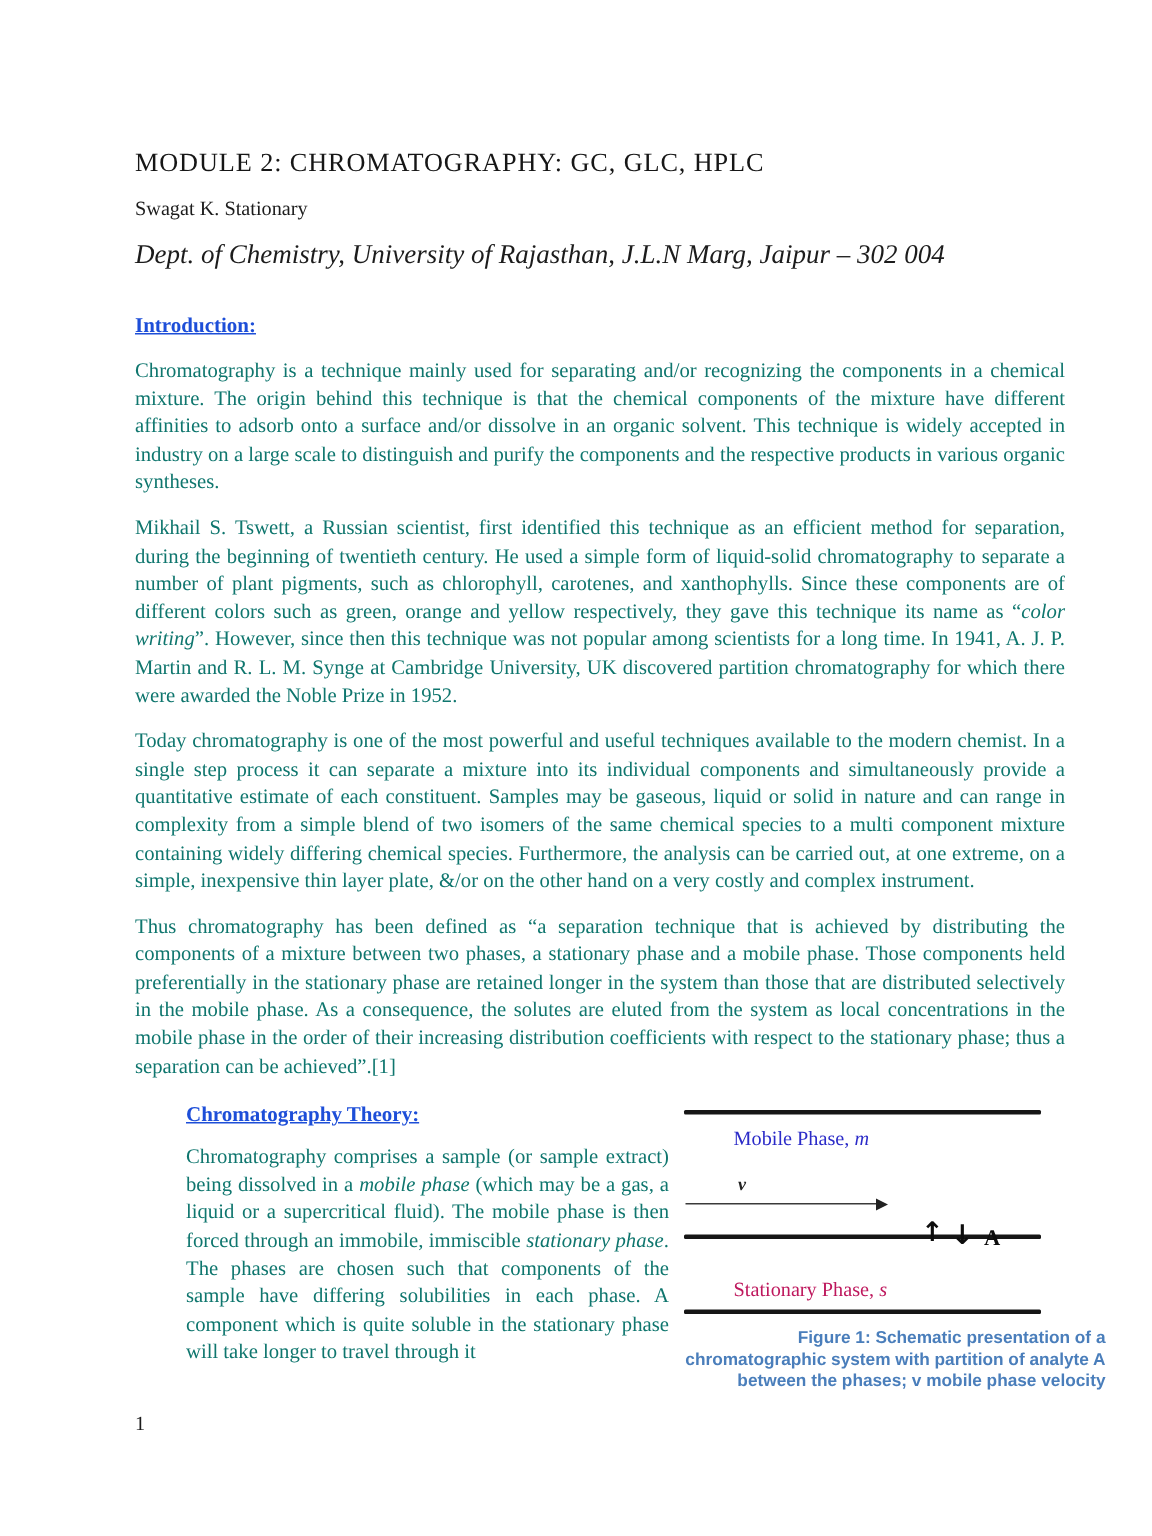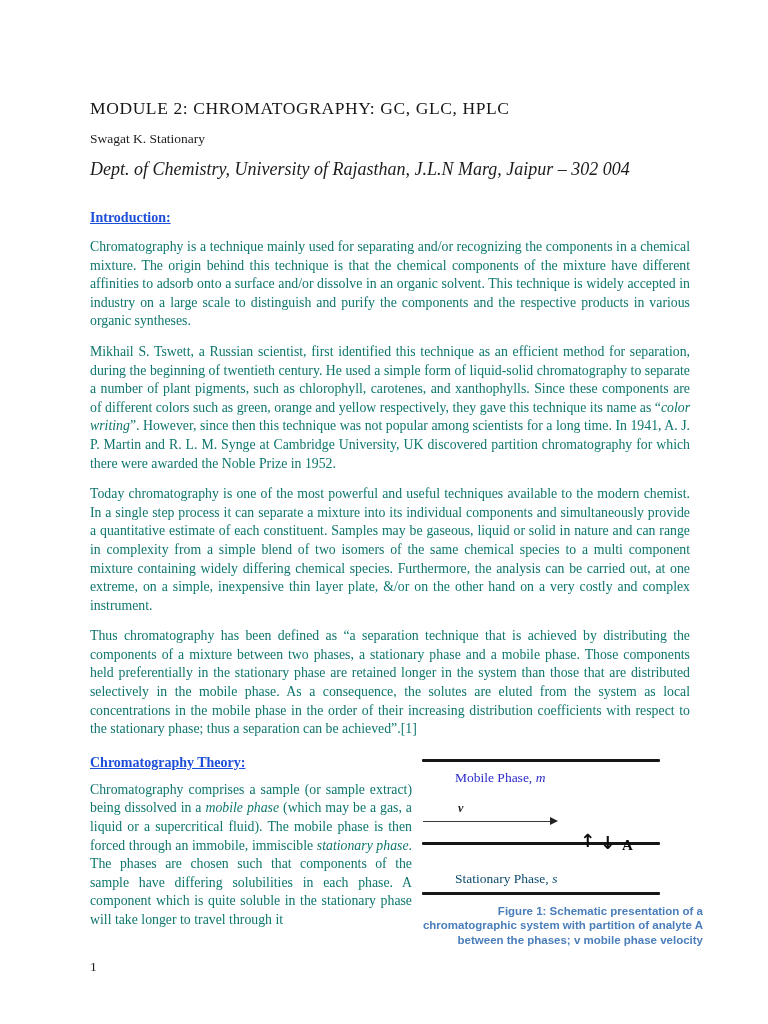--- a/index.html
+++ b/index.html
@@ -6,21 +6,21 @@
   html, body { background: #ffffff; }
   body {
     width: 768px; height: 1024px;
     font-family: "Liberation Serif", serif;
     color: #1c1c1c;
     overflow: hidden;
   }
   .page {
     width: 768px; height: 1024px;
     background: #ffffff;
-    padding: 96px 78px 0 90px;
+    padding: 96px 58px 0 90px;
     position: relative;
   }
   h1.doc-title {
     font-size: 17.5px; font-weight: normal;
     letter-spacing: 0.6px; line-height: 24px;
     color: #161616;
   }
   p.author { font-size: 13.5px; margin-top: 11px; }
   p.affiliation { font-size: 18px; font-style: italic; margin-top: 12px; }
   h2.section-heading {
@@ -30,35 +30,35 @@
     color: #1d4ed8;
   }
   p.body-para {
     font-size: 13.8px; line-height: 18.6px;
     text-align: justify;
     margin-top: 12px;
     color: #0f766e;
   }
   .italic { font-style: italic; }
   .columns { display: flex; margin-top: 14px; }
-  .col-left { width: 322px; flex: none; }
+  .col-left { width: 322px; flex: none; margin-left: 34px; }
   .col-left h2.section-heading { margin-top: 2px; }
   .col-left p.body-para { margin-top: 10px; }
   .col-right { width: 276px; flex: none; margin-left: 10px; }
   .figure { position: relative; width: 276px; height: 146px; }
   .fline {
     position: absolute; left: 0; width: 238px; height: 3px;
     background: #161616; border-radius: 1px;
   }
   .fline-top { top: 6px; }
   .fline-mid { top: 89px; }
   .fline-bottom { top: 139px; }
   .phase-label { position: absolute; left: 13px; font-size: 13.5px; white-space: nowrap; margin-left: 20px; }
   .mobile-label { top: 17px; color: #2b2bc8; }
-  .stationary-label { top: 118px; color: #0c4a6e; }
+  .stationary-label { top: 118px; color: #be185d; }
   .phase-label .sym { font-style: italic; }
   .v-label {
     position: absolute; top: 48px; left: 36px;
     font-size: 12px; font-weight: bold; font-style: italic; color: #222;
   }
   .v-arrow { position: absolute; top: 64px; left: 1px; width: 135px; height: 9px; display: flex; align-items: center; }
   .v-arrow .shaft { flex: 1; height: 0; border-top: 1.4px solid #3a3a3a; }
   .v-arrow .head {
     width: 0; height: 0;
     border-left: 8px solid #222;

